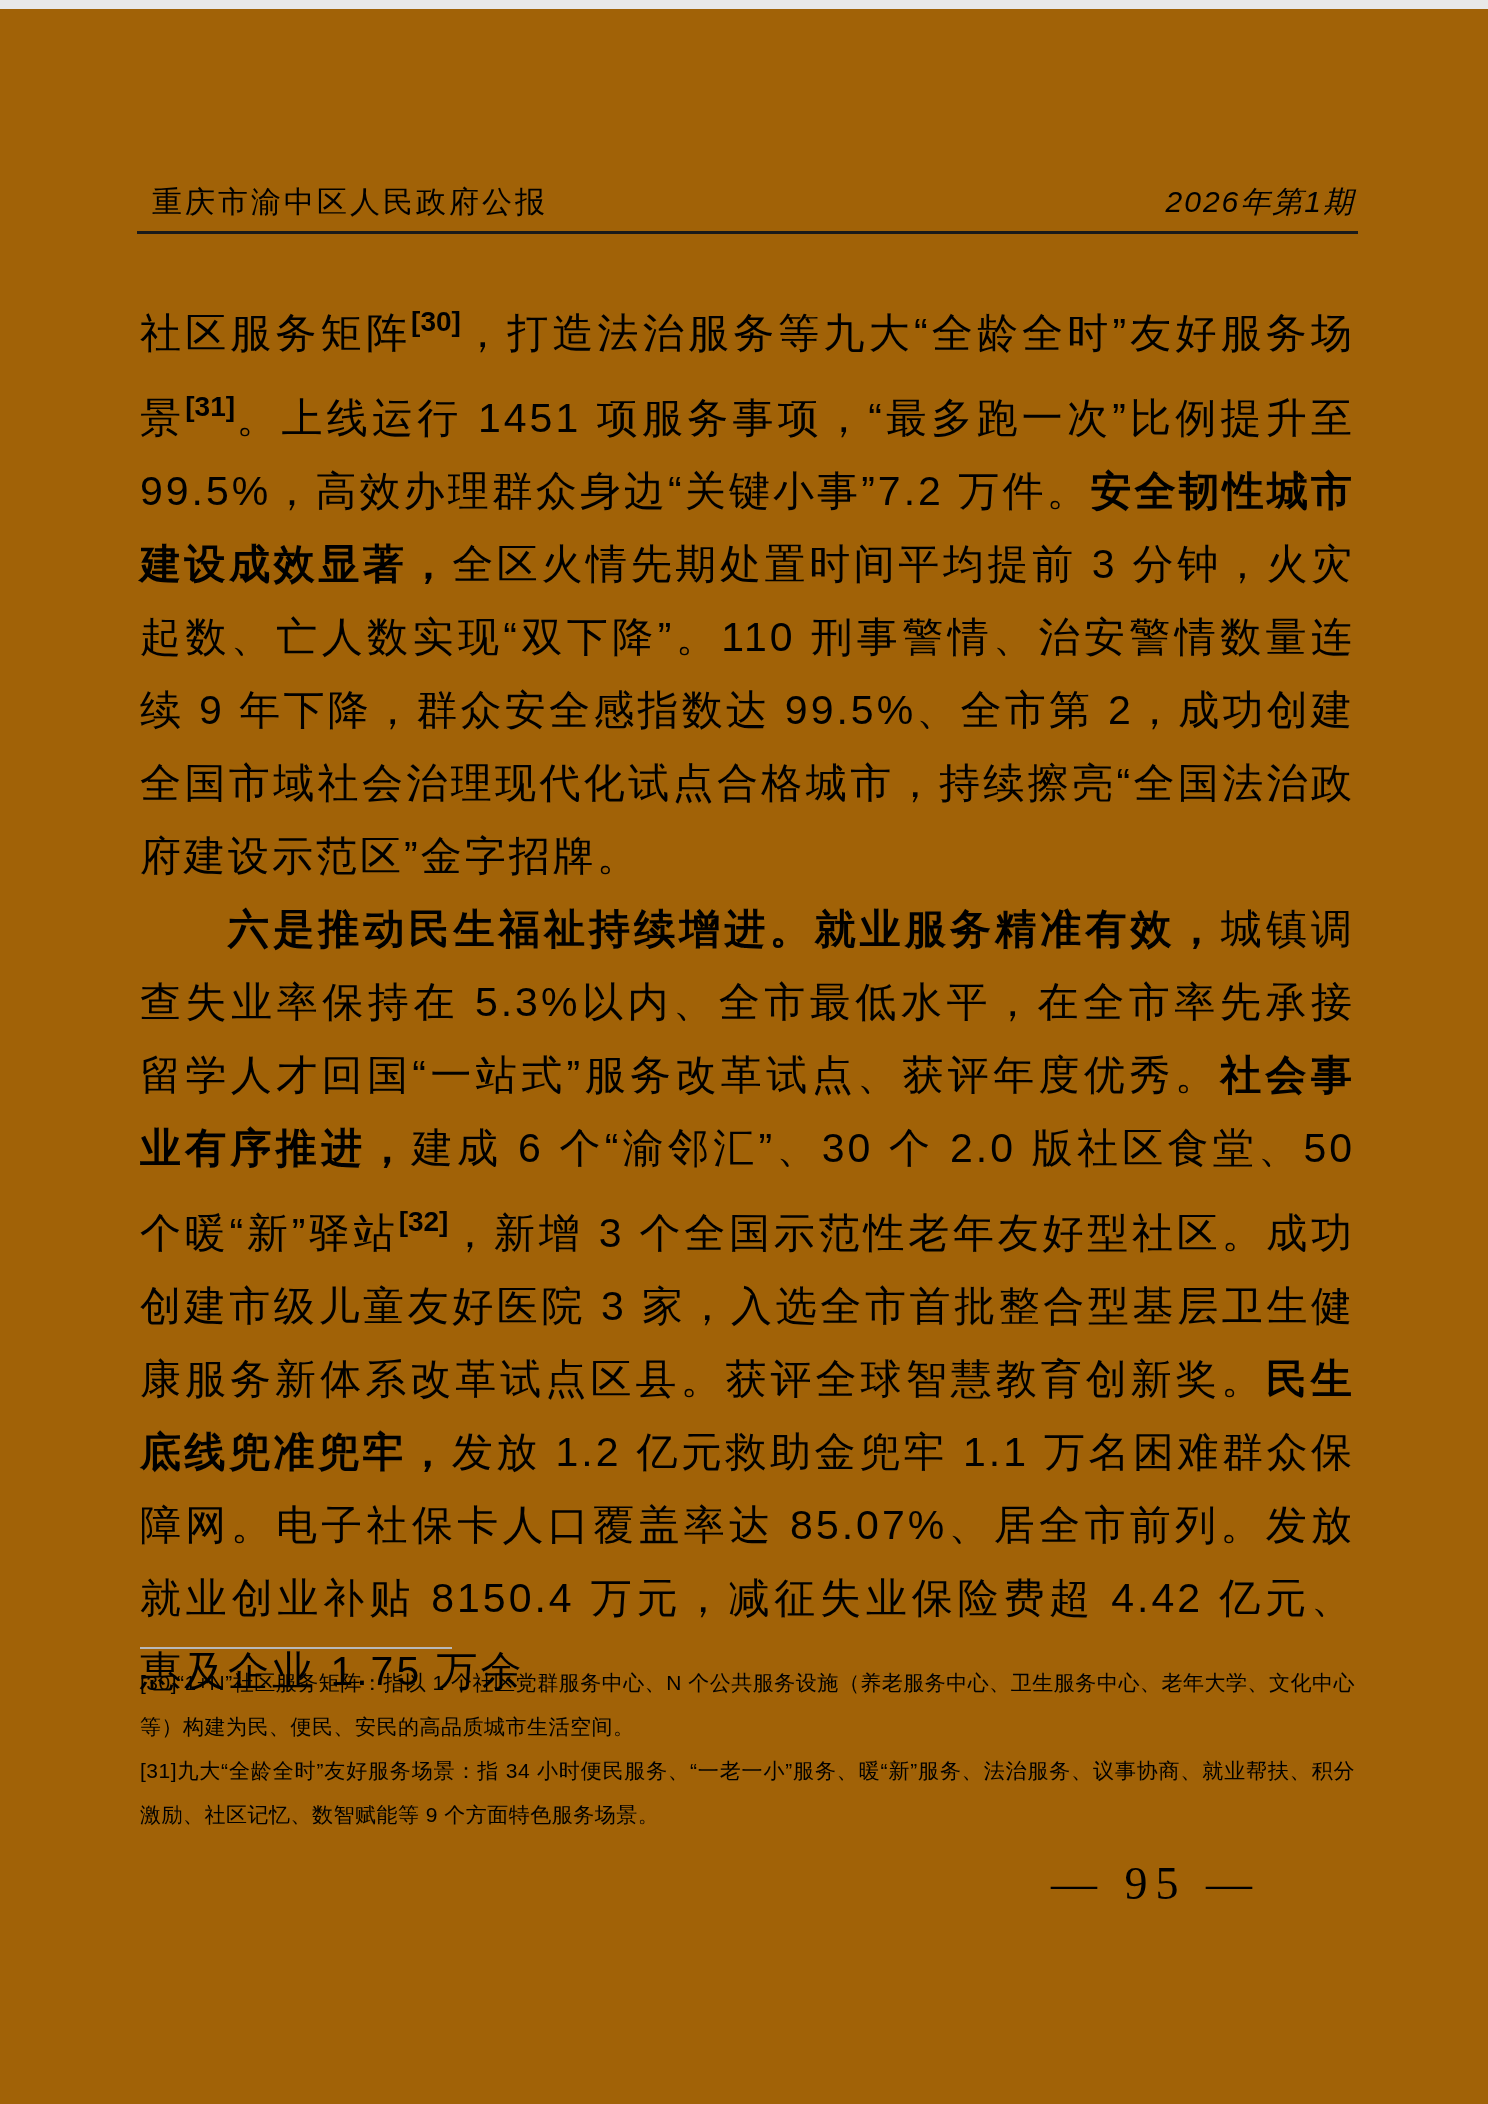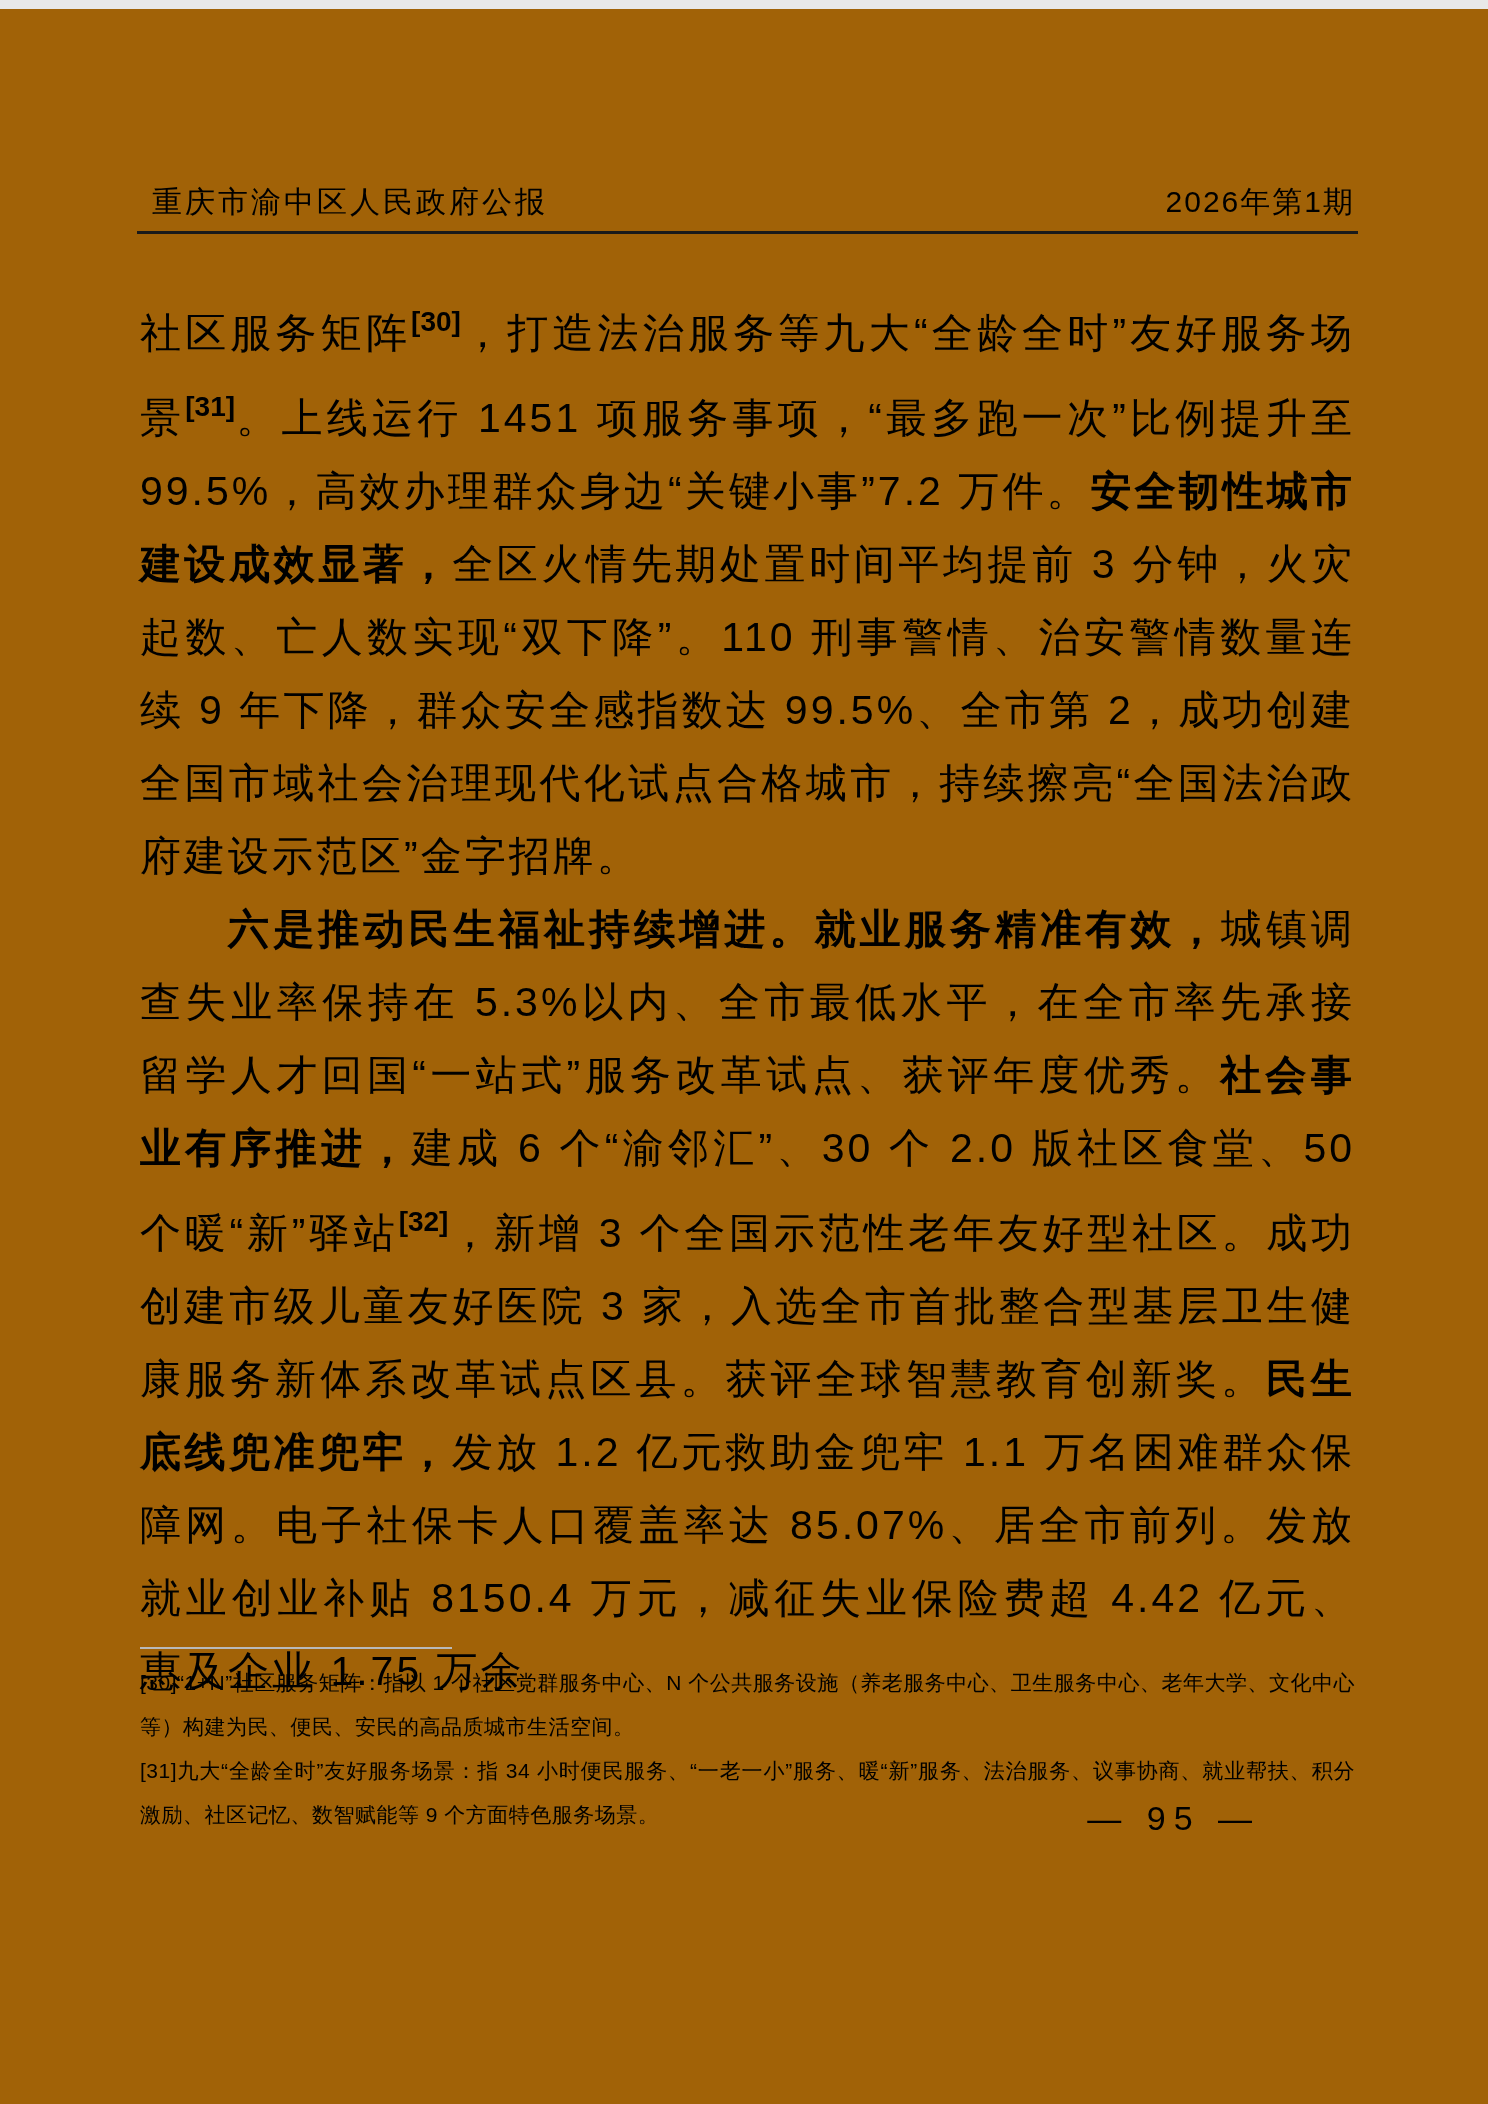--- a/index.html
+++ b/index.html
@@ -18,21 +18,21 @@
     top: 174px;
     left: 152px;
     right: 133px;
     display: flex;
     justify-content: space-between;
     align-items: baseline;
     font-size: 30px;
     line-height: 38px;
   }
   .header-title { letter-spacing: 3px; }
-  .header-issue { letter-spacing: 2px; }
+  .header-issue { letter-spacing: 2px; font-style: italic; }
   .header-rule {
     position: absolute;
     top: 222px;
     left: 137px;
     right: 130px;
     height: 3px;
     background: #1a1a1a;
   }
   .body-text {
     position: absolute;
@@ -65,25 +65,25 @@
   }
   .footnote-rule {
     width: 312px;
     height: 2px;
     background: #b9b9b9;
     margin: 0 0 12px 0;
   }
   .footnote { margin: 0; padding: 0; }
   .page-number {
     position: absolute;
-    top: 1790px;
+    top: 1848px;
     right: 228px;
-    font-size: 34px;
+    font-size: 46px;
     letter-spacing: 8px;
-    font-family: Liberation Sans, sans-serif;
+    font-family: Liberation Serif, serif;
     white-space: nowrap;
   }
 </style>
 </head>
 <body>
 
 <div class="page">
 
   <div class="header">
     <span class="header-title">重庆市渝中区人民政府公报</span>

